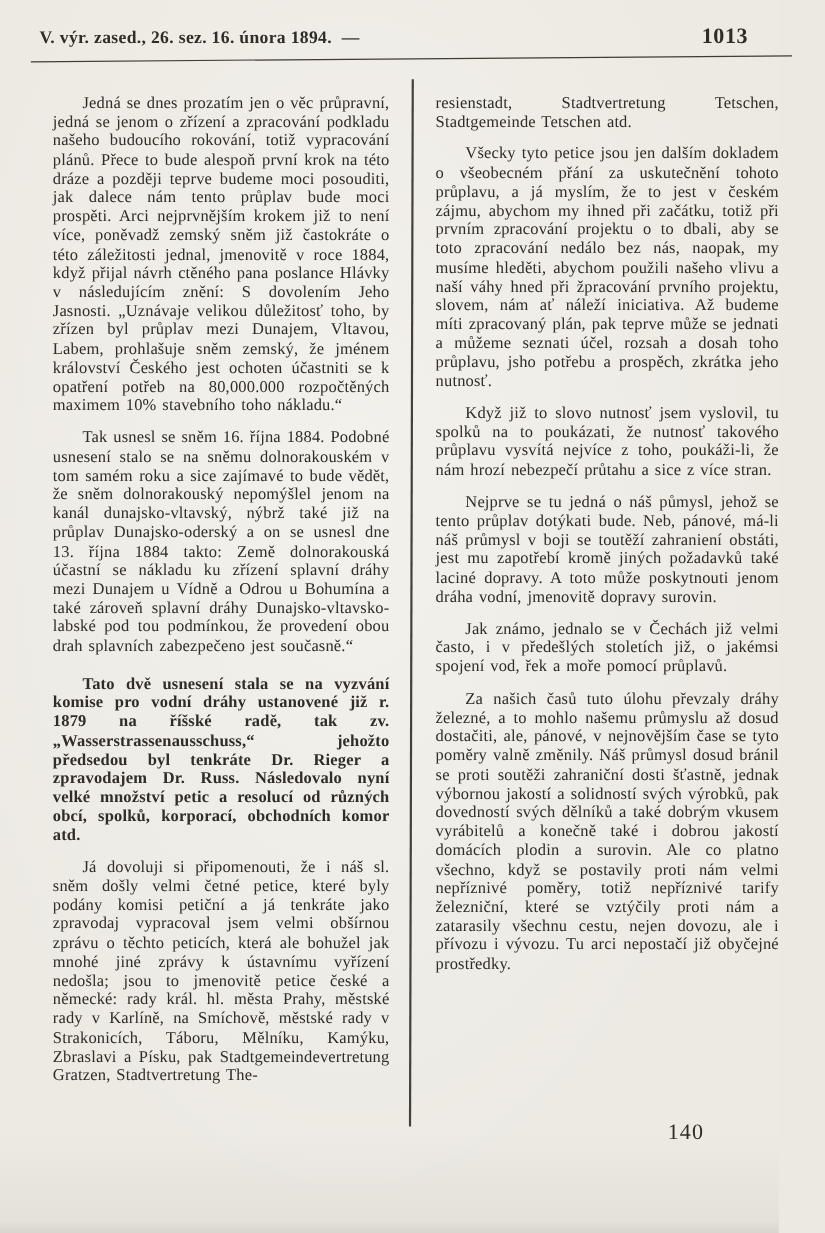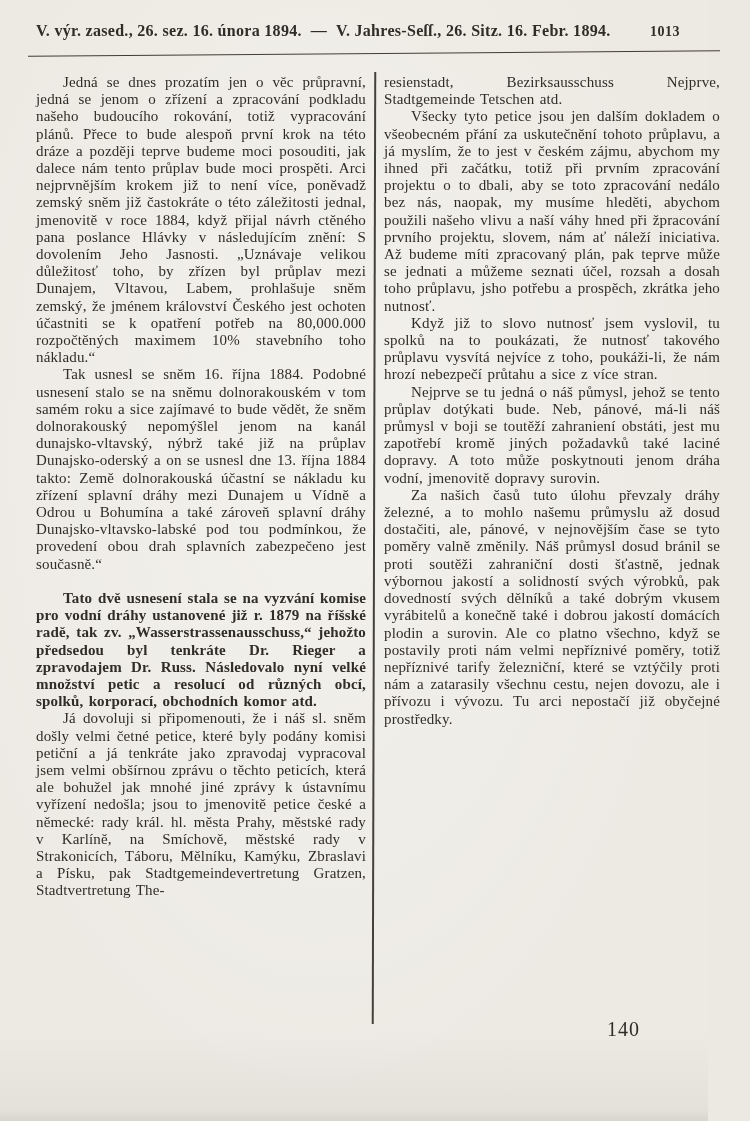--- a/index.html
+++ b/index.html
@@ -23,21 +23,21 @@
     top: 22px; left: 36px; right: 28px;
     display: flex;
     justify-content: space-between;
     align-items: baseline;
     font-weight: bold;
     font-size: 16px;
     letter-spacing: 0.3px;
     white-space: nowrap;
   }
   .header .session-line { display: flex; gap: 9px; align-items: baseline; }
-  .header .page-number { font-size: 14px; letter-spacing: 0.5px; }
+  .header .page-number { font-size: 20px; letter-spacing: 0.5px; }
   .header-rule {
     position: absolute;
     top: 53px; left: 28px;
     width: 692px; height: 0;
     border-top: 1.6px solid #403b33;
     transform: rotate(-0.45deg);
   }
   
   .columns {
     position: absolute;
@@ -48,21 +48,21 @@
     position: absolute;
     top: 0;
     font-size: 15px;
     line-height: 17.2px;
     text-align: justify;
     letter-spacing: 0.15px;
     word-spacing: 1.4px;
   }
   .column-left  { left: 0;    width: 330px; }
   .column-right { left: 348px; width: 336px; }
-  .column p { margin: 0; }
+  .column p { margin: 12px; }
   .column p.indent { text-indent: 27px; }
   .column p.gap-before { margin-top: 17px; font-weight: bold; }
   .column-divider {
     position: absolute;
     left: 373px; top: 72px;
     width: 1.6px; height: 952px;
     background: #44403a;
     transform: rotate(0.15deg);
   }
   .sheet-number {
@@ -74,43 +74,43 @@
 </style>
 </head>
 <body>
 
 <div class="page">
 
   <div class="header">
     <div class="session-line">
       <span>V. výr. zased., 26. sez. 16. února 1894.</span>
       <span>—</span>
-      <span>V. Jahres-Seſſ., 26. Sitz. 16. Febr. 1894.</span>
     </div>
     <span class="page-number">1013</span>
   </div>
 
   <div class="header-rule"></div>
 
   <div class="column-divider"></div>
 
   <div class="columns">
 
     <div class="column column-left">
       <p class="indent">Jedná se dnes prozatím jen o věc průpravní, jedná se jenom o zřízení a zpracování podkladu našeho budoucího rokování, totiž vypracování plánů. Přece to bude alespoň první krok na této dráze a později teprve budeme moci posouditi, jak dalece nám tento průplav bude moci prospěti. Arci nejprvnějším krokem již to není více, poněvadž zemský sněm již častokráte o této záležitosti jednal, jmenovitě v roce 1884, když přijal návrh ctěného pana poslance Hlávky v následujícím znění: S dovolením Jeho Jasnosti. „Uznávaje velikou důležitosť toho, by zřízen byl průplav mezi Dunajem, Vltavou, Labem, prohlašuje sněm zemský, že jménem království Českého jest ochoten účastniti se k opatření potřeb na 80,000.000 rozpočtěných maximem 10% stavebního toho nákladu.“</p>
       <p class="indent">Tak usnesl se sněm 16. října 1884. Podobné usnesení stalo se na sněmu dolnorakouském v tom samém roku a sice zajímavé to bude vědět, že sněm dolnorakouský nepomýšlel jenom na kanál dunajsko-vltavský, nýbrž také již na průplav Dunajsko-oderský a on se usnesl dne 13. října 1884 takto: Země dolnorakouská účastní se nákladu ku zřízení splavní dráhy mezi Dunajem u Vídně a Odrou u Bohumína a také zároveň splavní dráhy Dunajsko-vltavsko-labské pod tou podmínkou, že provedení obou drah splavních zabezpečeno jest současně.“</p>
       <p class="indent gap-before">Tato dvě usnesení stala se na vyzvání komise pro vodní dráhy ustanovené již r. 1879 na říšské radě, tak zv. „Wasserstrassenausschuss,“ jehožto předsedou byl tenkráte Dr. Rieger a zpravodajem Dr. Russ. Následovalo nyní velké množství petic a resolucí od různých obcí, spolků, korporací, obchodních komor atd.</p>
       <p class="indent">Já dovoluji si připomenouti, že i náš sl. sněm došly velmi četné petice, které byly podány komisi petiční a já tenkráte jako zpravodaj vypracoval jsem velmi obšírnou zprávu o těchto peticích, která ale bohužel jak mnohé jiné zprávy k ústavnímu vyřízení nedošla; jsou to jmenovitě petice české a německé: rady král. hl. města Prahy, městské rady v Karlíně, na Smíchově, městské rady v Strakonicích, Táboru, Mělníku, Kamýku, Zbraslavi a Písku, pak Stadtgemeindevertretung Gratzen, Stadtvertretung The-</p>
     </div>
 
     <div class="column column-right">
-      <p>resienstadt, Bezirksausschuss Nejprve, Stadtgemeinde Tetschen atd.</p>
+      <p>resienstadt, Stadtvertretung Tetschen, Stadtgemeinde Tetschen atd.</p>
       <p class="indent">Všecky tyto petice jsou jen dalším dokladem o všeobecném přání za uskutečnění tohoto průplavu, a já myslím, že to jest v českém zájmu, abychom my ihned při začátku, totiž při prvním zpracování projektu o to dbali, aby se toto zpracování nedálo bez nás, naopak, my musíme hleděti, abychom použili našeho vlivu a naší váhy hned při žpracování prvního projektu, slovem, nám ať náleží iniciativa. Až budeme míti zpracovaný plán, pak teprve může se jednati a můžeme seznati účel, rozsah a dosah toho průplavu, jsho potřebu a prospěch, zkrátka jeho nutnosť.</p>
       <p class="indent">Když již to slovo nutnosť jsem vyslovil, tu spolků na to poukázati, že nutnosť takového průplavu vysvítá nejvíce z toho, poukáži-li, že nám hrozí nebezpečí průtahu a sice z více stran.</p>
       <p class="indent">Nejprve se tu jedná o náš půmysl, jehož se tento průplav dotýkati bude. Neb, pánové, má-li náš průmysl v boji se toutěží zahraniení obstáti, jest mu zapotřebí kromě jiných požadavků také laciné dopravy. A toto může poskytnouti jenom dráha vodní, jmenovitě dopravy surovin.</p>
+      <p class="indent">Jak známo, jednalo se v Čechách již velmi často, i v předešlých stoletích již, o jakémsi spojení vod, řek a moře pomocí průplavů.</p>
       <p class="indent">Za našich časů tuto úlohu převzaly dráhy železné, a to mohlo našemu průmyslu až dosud dostačiti, ale, pánové, v nejnovějším čase se tyto poměry valně změnily. Náš průmysl dosud bránil se proti soutěži zahraniční dosti šťastně, jednak výbornou jakostí a solidností svých výrobků, pak dovedností svých dělníků a také dobrým vkusem vyrábitelů a konečně také i dobrou jakostí domácích plodin a surovin. Ale co platno všechno, když se postavily proti nám velmi nepříznivé poměry, totiž nepříznivé tarify železniční, které se vztýčily proti nám a zatarasily všechnu cestu, nejen dovozu, ale i přívozu i vývozu. Tu arci nepostačí již obyčejné prostředky.</p>
     </div>
 
   </div>
 
   <div class="sheet-number">140</div>
 
 </div>
 
 </body></html>

